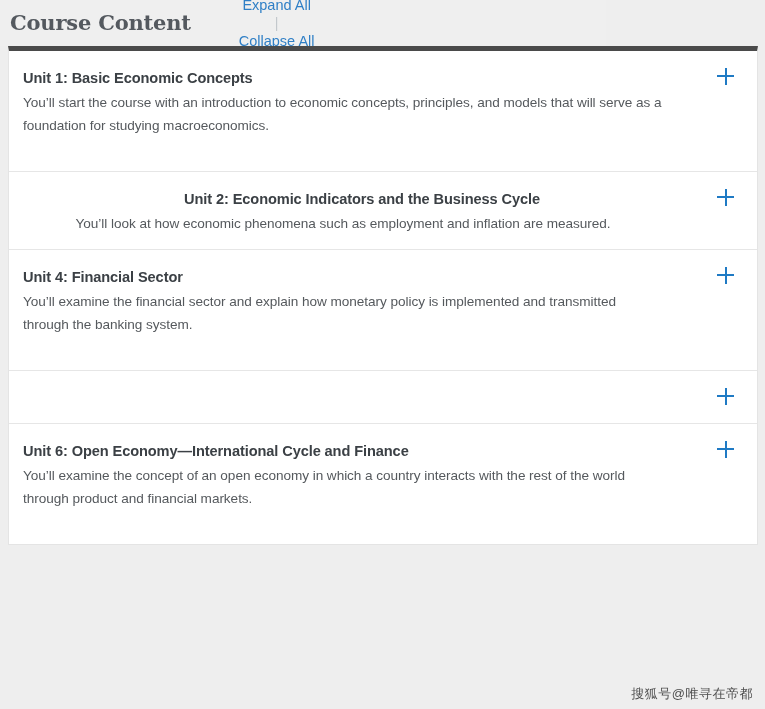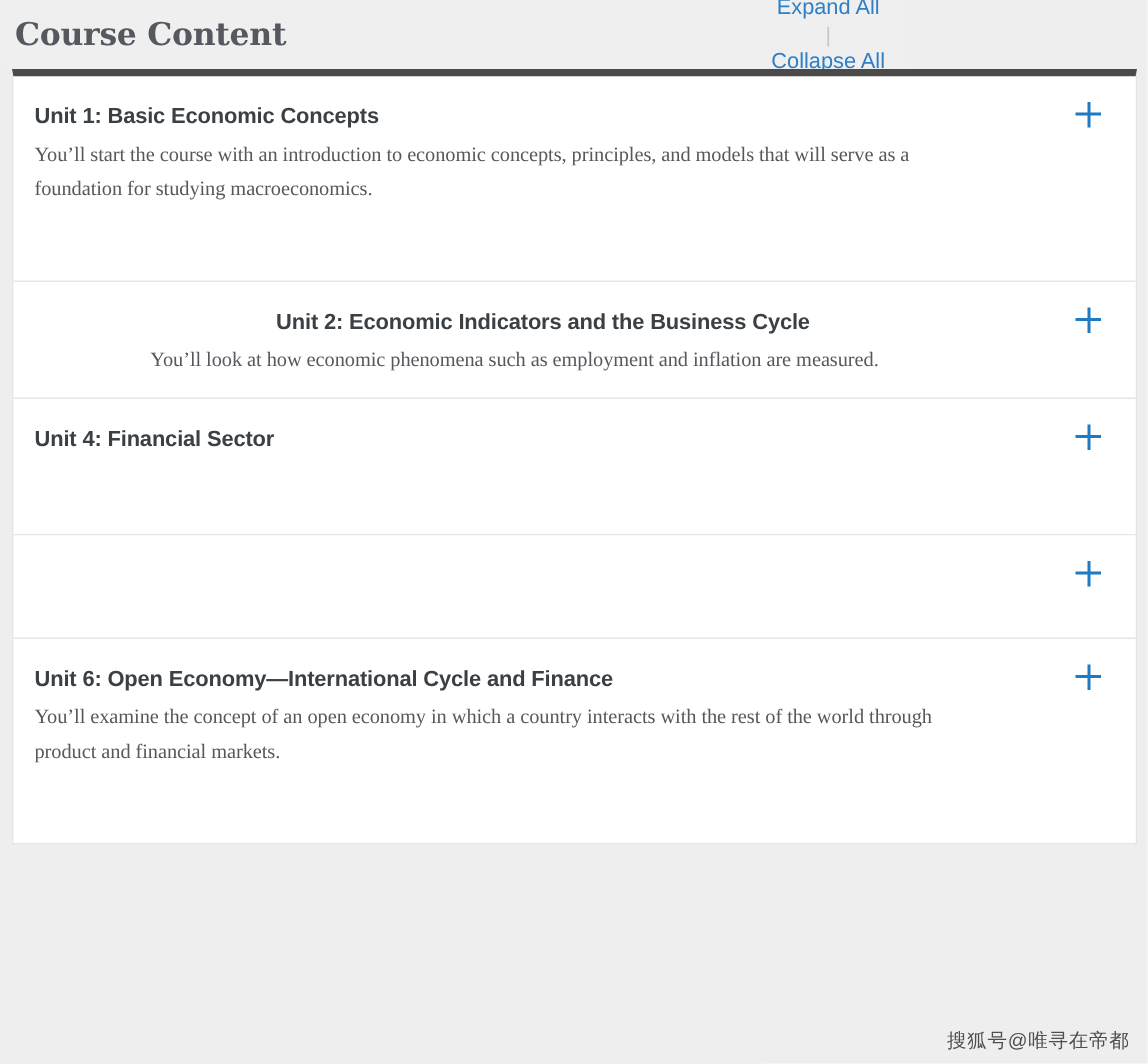--- a/index.html
+++ b/index.html
@@ -25,21 +25,20 @@
   
   .header {
     position: absolute;
     left: 0;
     top: 0;
     width: 606px;
     height: 46px;
     background: #efefef;
     display: flex;
     align-items: center;
-    justify-content: space-between;
     box-sizing: border-box;
     padding: 0 8px 0 10px;
     gap: 48px;
   }
 
   .page-title {
     font-family: "DejaVu Serif", "Liberation Serif", serif;
     font-size: 21px;
     font-weight: bold;
     color: #54595f;
@@ -101,21 +100,21 @@
     font-family: "Liberation Sans", sans-serif;
     font-size: 14.6px;
     font-weight: bold;
     color: #3b4045;
     line-height: 19px;
     margin: 0 0 3px 0;
     letter-spacing: -0.1px;
   }
 
   .unit-desc {
-    font-family: Liberation Serif, serif;
+    font-family: Liberation Sans, sans-serif;
     font-size: 13.6px;
     color: #55595d;
     line-height: 23px;
     margin: 0;
     max-width: 640px;
     letter-spacing: -0.05px;
   }
 
   .expand-toggle {
     position: absolute;
@@ -139,21 +138,21 @@
     height: 2px;
   }
   .expand-toggle::after {
     left: 7.5px;
     top: 0.5px;
     width: 2px;
     height: 17px;
   }
 
   
-  .row-tall   { padding-bottom: 50px; }
+  .row-tall   { padding-bottom: 34px; }
   .row-short  { padding-bottom: 14px; text-align: center; }
 
   
   .watermark {
     position: absolute;
     right: 12px;
     bottom: 6px;
     font-family: Liberation Sans, sans-serif;
     font-size: 13px;
     color: #2b2b2b;
@@ -186,20 +185,21 @@
 
     <div class="unit-row row-short">
       <div class="unit-title">Unit 2: Economic Indicators and the Business Cycle</div>
       <div class="unit-desc">You’ll look at how economic phenomena such as employment and inflation are measured.</div>
       <span class="expand-toggle"></span>
     </div>
 
 
     <div class="unit-row row-tall">
       <div class="unit-title">Unit 4: Financial Sector</div>
+      <div class="unit-desc">You’ll examine the financial sector and explain how monetary policy is implemented and transmitted through the banking system.</div>
       <span class="expand-toggle"></span>
     </div>
 
     <div class="unit-row row-tall">
       <span class="expand-toggle"></span>
     </div>
 
     <div class="unit-row row-tall">
       <div class="unit-title">Unit 6: Open Economy—International Cycle and Finance</div>
       <div class="unit-desc">You’ll examine the concept of an open economy in which a country interacts with the rest of the world through product and financial markets.</div>

